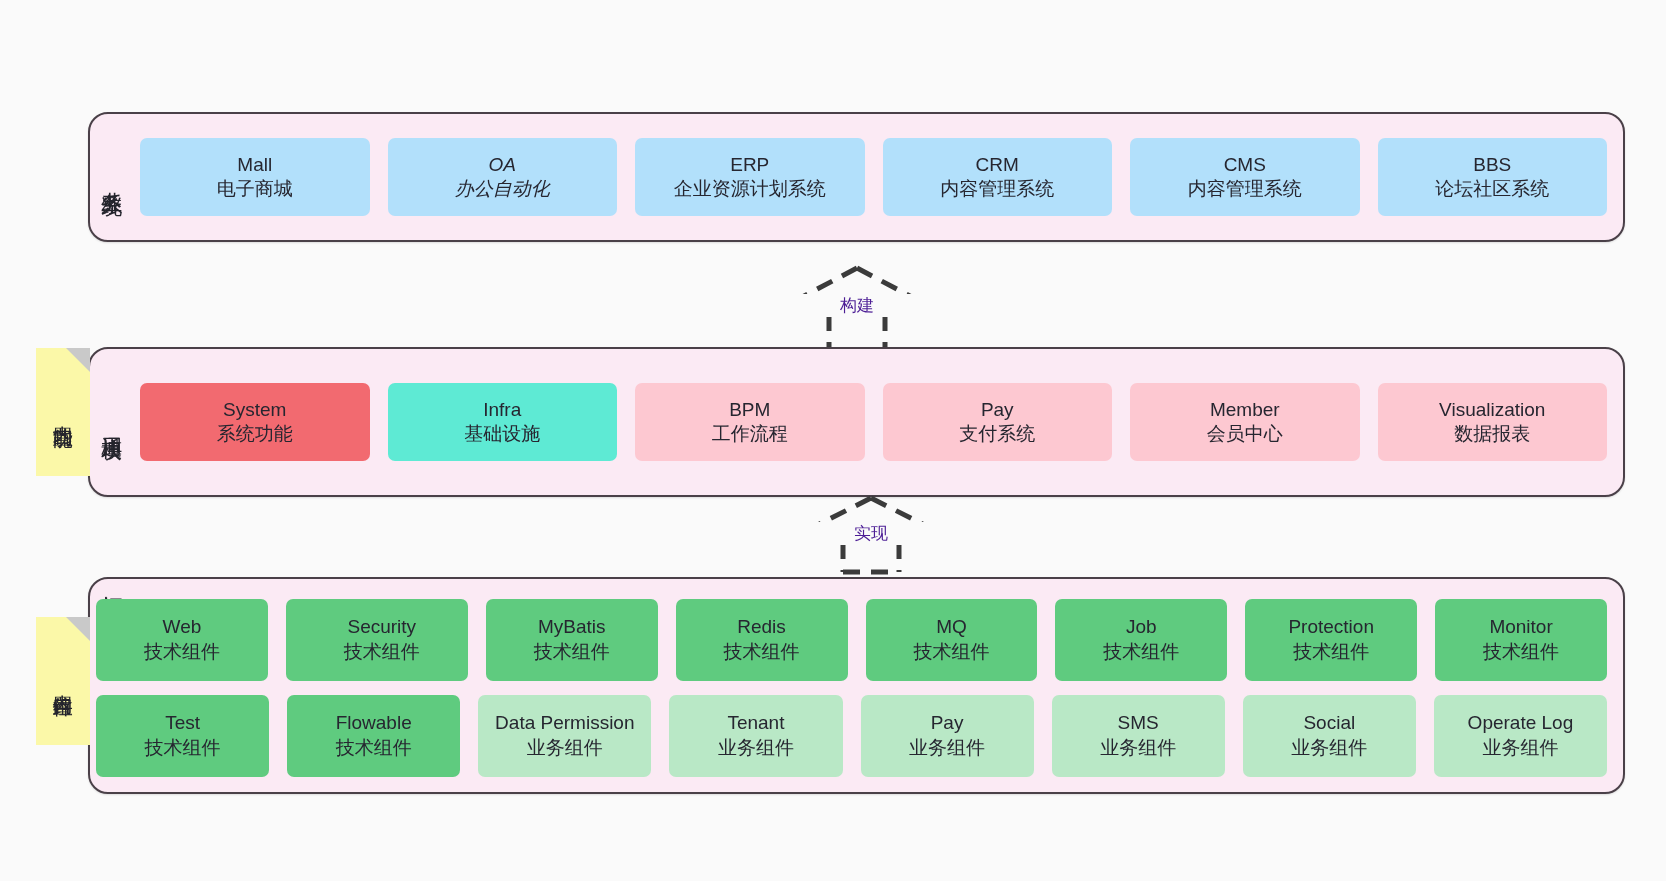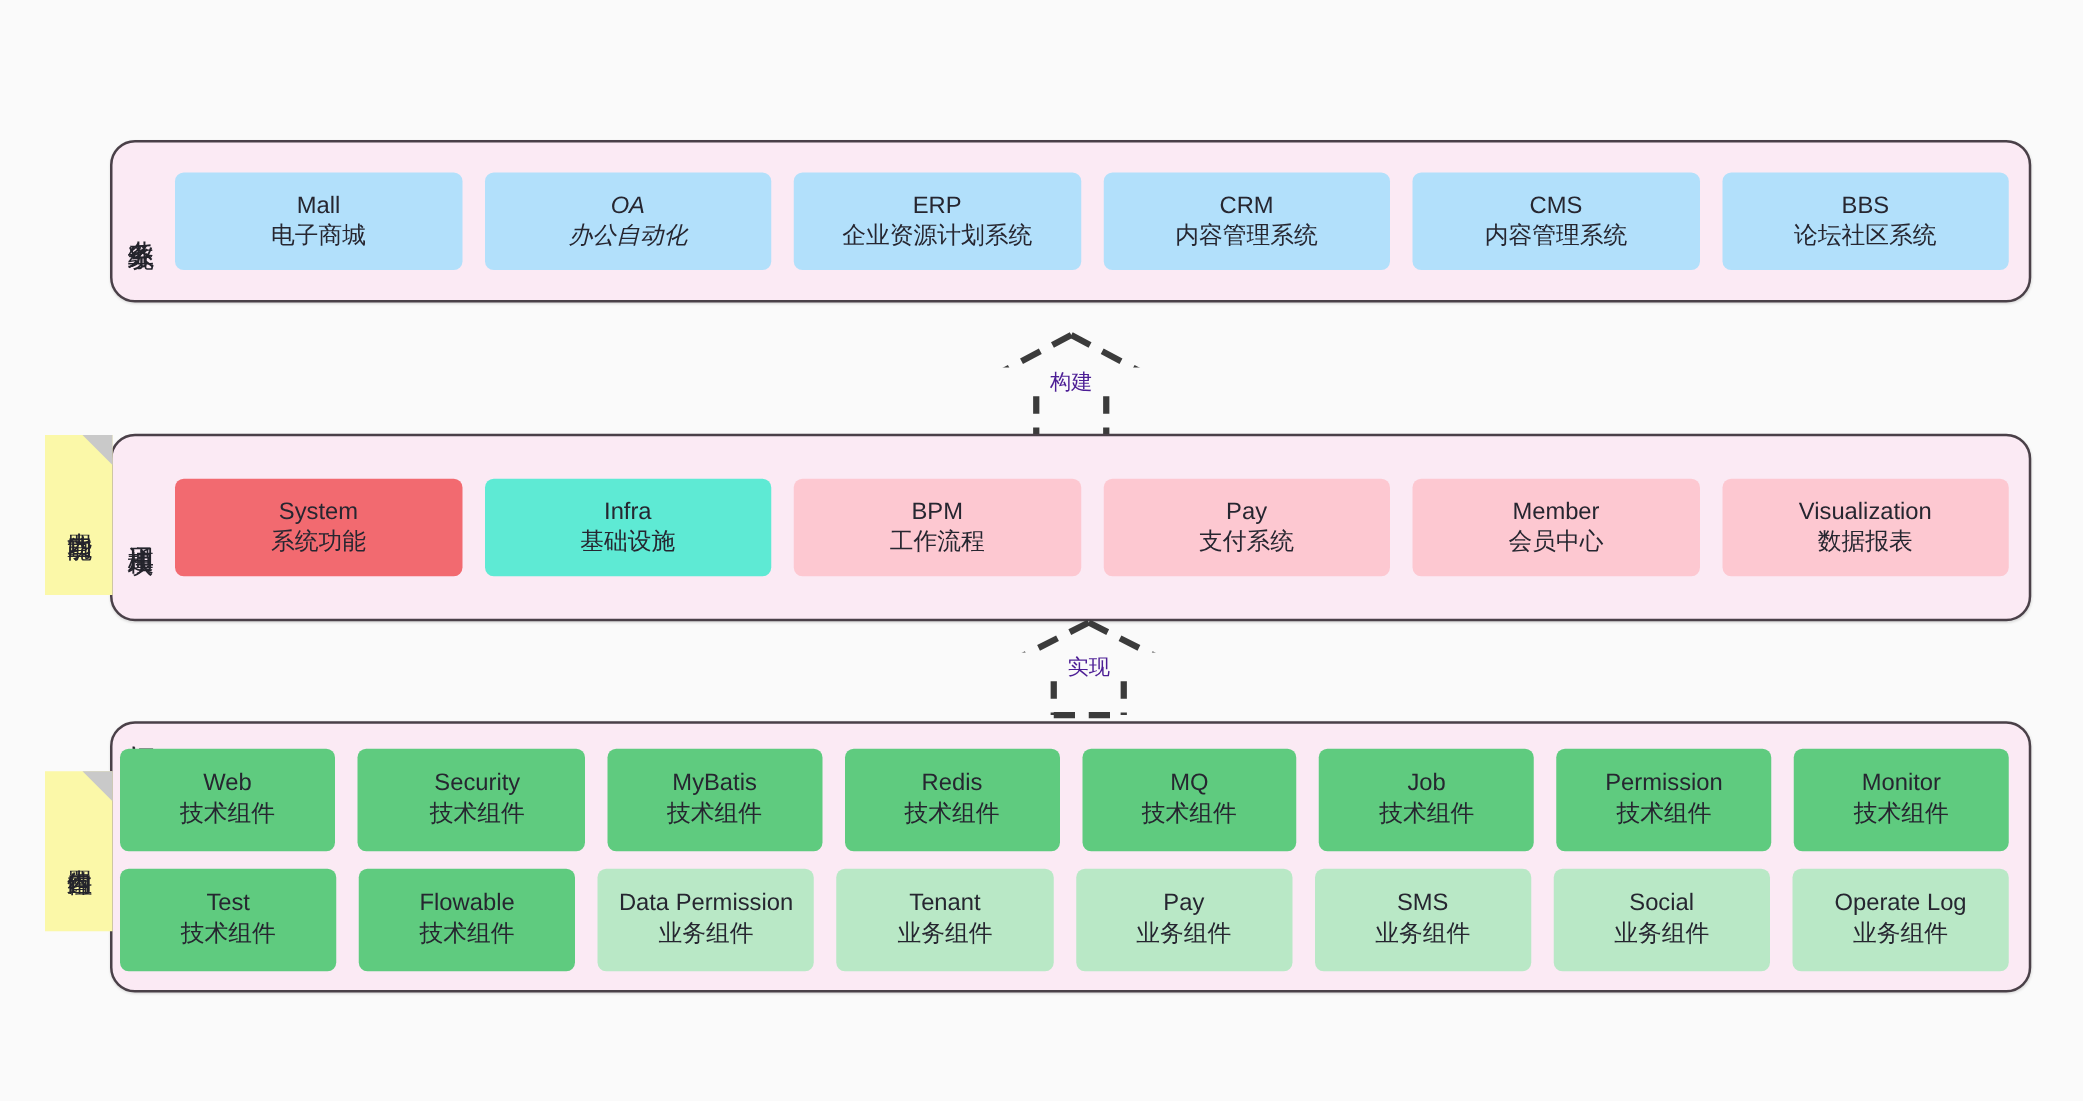--- a/index.html
+++ b/index.html
@@ -250,21 +250,21 @@
         </div>
         <div class="cell" style="background: rgb(95, 203, 127);">
           <span class="t1">MQ</span>
           <span class="t2">技术组件</span>
         </div>
         <div class="cell" style="background: rgb(95, 203, 127);">
           <span class="t1">Job</span>
           <span class="t2">技术组件</span>
         </div>
         <div class="cell" style="background: rgb(95, 203, 127);">
-          <span class="t1">Permission</span>
+          <span class="t1">Protection</span>
           <span class="t2">技术组件</span>
         </div>
         <div class="cell" style="background: rgb(95, 203, 127);">
           <span class="t1">Monitor</span>
           <span class="t2">技术组件</span>
         </div>
       </div>
     <div class="row" id="row-fw2">
         <div class="cell" style="background: rgb(95, 203, 127);">
           <span class="t1">Test</span>

